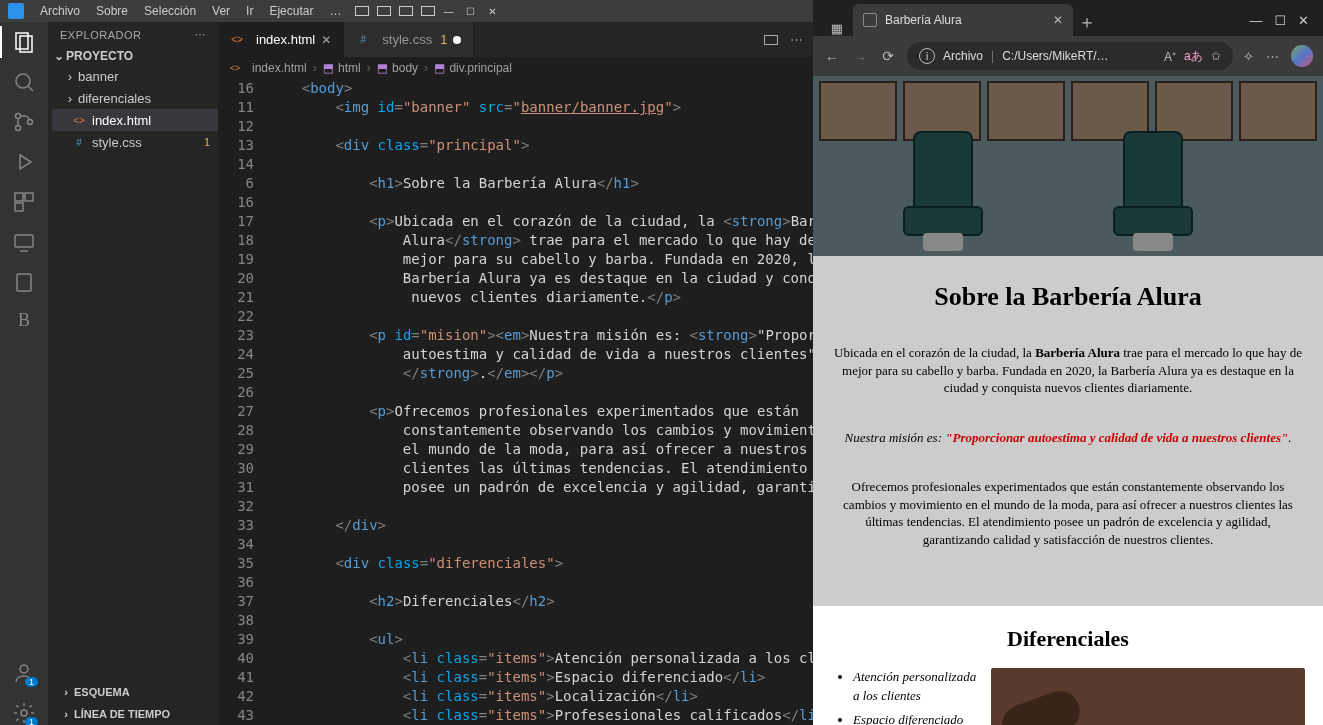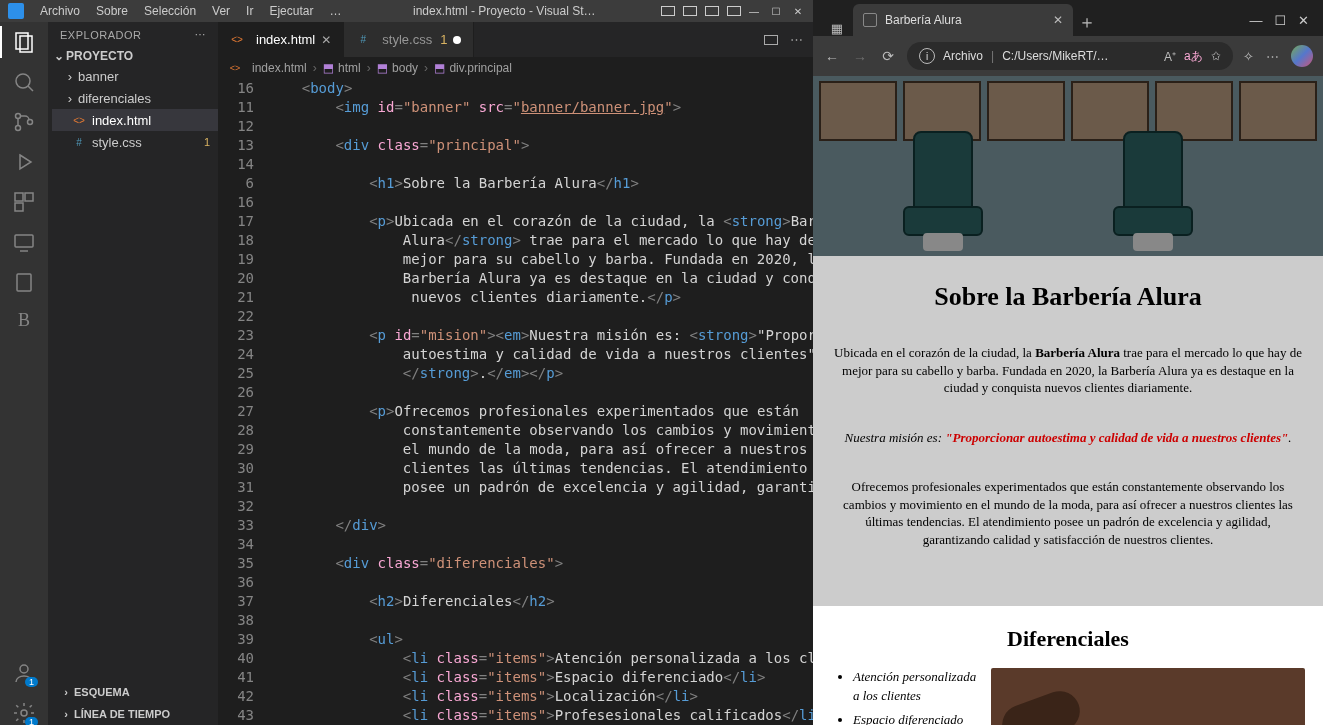--- a/index.html
+++ b/index.html
@@ -45,21 +45,21 @@
   .breadcrumb { height:22px; display:flex; align-items:center; gap:6px; padding:0 10px; font-size:12px; color:#a0a0a0;}
   .breadcrumb .bc-item{display:flex;align-items:center;gap:4px;}
   .bc-sep{color:#666;}
   .code-wrap { flex:1; display:flex; overflow:hidden; font-family: Consolas, monospace; font-size:14px; line-height:19px;}
   .gutter { width:50px; background:#1e1e1e; color:#858585; text-align:right; padding:0 14px 0 0; user-select:none;}
   .gutter .ln{height:19px;}
   .codelines { flex:1; white-space:pre; color:#d4d4d4; padding-right:20px; overflow:hidden;}
   .codelines .cl{height:19px;}
   .punct{color:#808080;}
   .tagn{color:#569cd6;}
-  .attrn{color:#f9a8d4;}
+  .attrn{color:#0ea5e9;}
   .attrv{color:#ce9178;}
   .txt{color:#d4d4d4;}
   .underlined{text-decoration:underline;text-decoration-color:#ce9178;}
   
   .edge { width:510px; height:725px; display:flex; flex-direction:column; background:#2b2b2b; }
   .edge-tabs { height:36px; background:#202020; display:flex; align-items:flex-end; padding:0 8px;}
   .edge-tab { height:32px; background:#3b3b3b; border-radius:6px 6px 0 0; display:flex; align-items:center; gap:8px; padding:0 10px; color:#ddd; font-size:12px; width:220px;}
   .edge-tab .favicon{width:14px;height:14px;border:1px solid #888;border-radius:2px;}
   .edge-tab .close{margin-left:auto;color:#bbb;}
   .edge-newtab{width:28px;height:28px;display:flex;align-items:center;justify-content:center;color:#bbb;font-size:18px;}
@@ -102,21 +102,20 @@
     <div class="logo"></div>
     <div id="vsc-menus" style="display:flex;">
         <span class="menu-item">Archivo</span>
         <span class="menu-item">Sobre</span>
         <span class="menu-item">Selección</span>
         <span class="menu-item">Ver</span>
         <span class="menu-item">Ir</span>
         <span class="menu-item">Ejecutar</span>
         <span class="menu-item">…</span>
       </div>
-    <div class="title-center">index.html - Proyecto - Visual St…</div>
     <span class="layout-icon"></span>
     <span class="layout-icon"></span>
     <span class="layout-icon"></span>
     <span class="layout-icon"></span>
     <div class="win-btns">
       <div class="win-btn">—</div>
       <div class="win-btn">☐</div>
       <div class="win-btn">✕</div>
     </div>
   </div>

